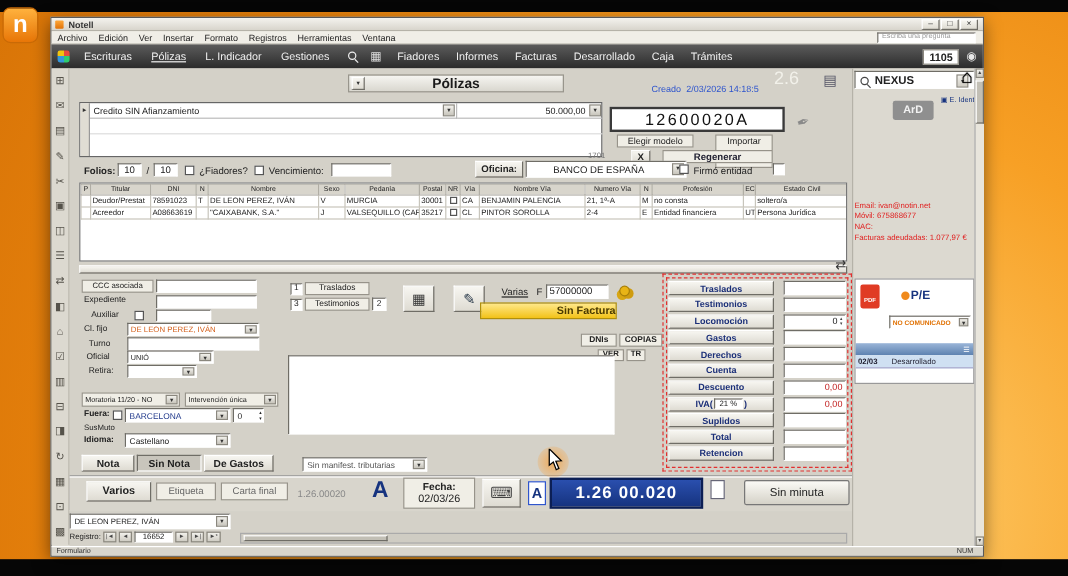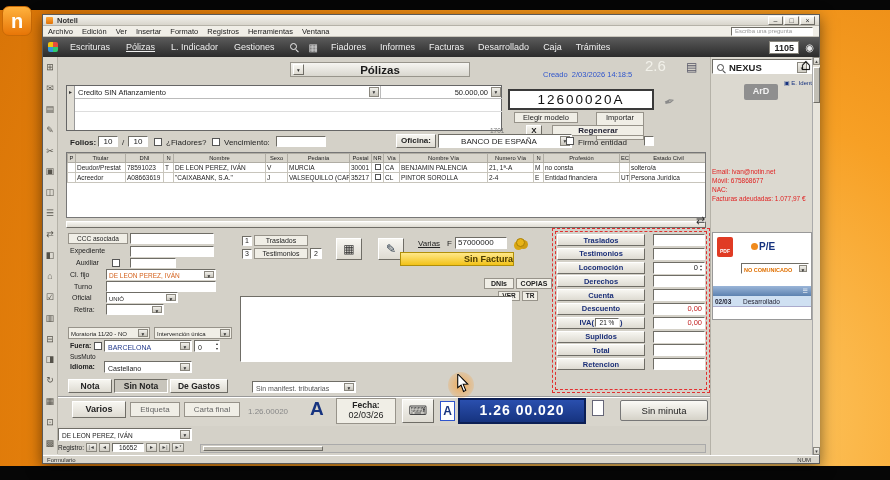--- a/index.html
+++ b/index.html
@@ -386,20 +386,30 @@
       <div class="fee-valwrap sunken">
         <span class="fee-val">0</span>
         <span class="spin">
             <i>▴</i>
             <i>▾</i>
           </span>
       </div>
     </div>
       <div class="fee-row">
       <div class="fee-label raised">
+        <span>Gastos</span>
+          <span></span>
+      </div>
+      <div class="fee-valwrap sunken">
+        <span class="fee-val"></span>
+
+      </div>
+    </div>
+      <div class="fee-row">
+      <div class="fee-label raised">
         <span>Derechos</span>
           <span></span>
       </div>
       <div class="fee-valwrap sunken">
         <span class="fee-val"></span>
 
       </div>
     </div>
       <div class="fee-row">
       <div class="fee-label raised">

